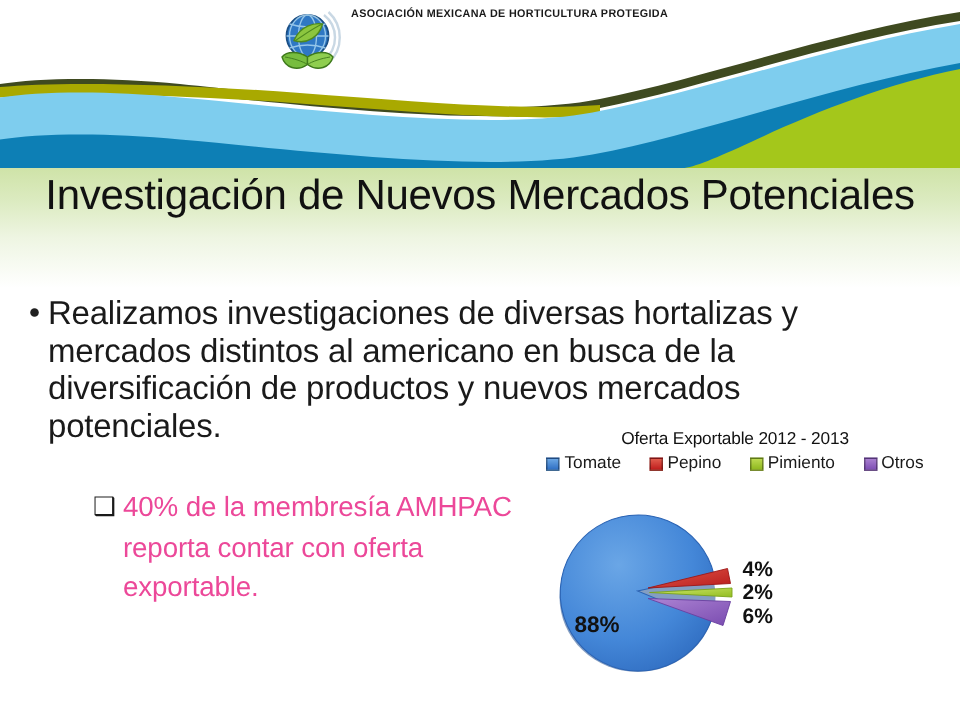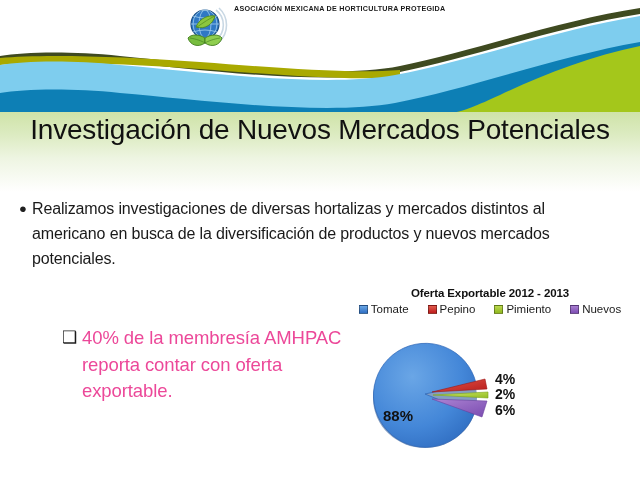--- a/index.html
+++ b/index.html
@@ -96,21 +96,21 @@
     width: 18px;
     flex: 0 0 18px;
     font-size: 21px;
     line-height: 25px;
     color: #202020;
     text-align: center;
   }
   #bullet-text {
     flex: 1 1 auto;
     font-family: "Liberation Sans", sans-serif;
-    font-size: 16px;
+    font-size: 22px;
     line-height: 25px;
     color: #1a1a1a;
     letter-spacing: -0.15px;
   }
 
   
   #subbullet {
     position: absolute;
     left: 62px; top: 325px;
     width: 290px;
@@ -134,21 +134,21 @@
 
   
   #chart-area {
     position: absolute;
     left: 340px; top: 286px;
     width: 300px; height: 175px;
   }
   #chart-title {
     text-align: center;
     font-family: "Liberation Sans", sans-serif;
-    font-weight: bold;
+    font-weight: normal;
     font-size: 11.5px;
     color: #111111;
     line-height: 14px;
     letter-spacing: -0.1px;
   }
   #chart-legend {
     display: flex;
     justify-content: center;
     align-items: center;
     gap: 19px;
@@ -268,21 +268,21 @@
       <div class="legend-entry">
         <span class="legend-swatch" style="background:linear-gradient(to bottom,#e05b4c,#bf1d1d)"></span>
         <span class="legend-label">Pepino</span>
       </div>
       <div class="legend-entry">
         <span class="legend-swatch" style="background:linear-gradient(to bottom,#bcd94f,#8fb81f)"></span>
         <span class="legend-label">Pimiento</span>
       </div>
       <div class="legend-entry">
         <span class="legend-swatch" style="background:linear-gradient(to bottom,#a87ed0,#7e4eb4)"></span>
-        <span class="legend-label">Nuevos</span>
+        <span class="legend-label">Otros</span>
       </div>
     </div>
 
     <div id="pie-wrap">
       <svg width="300" height="138" viewBox="0 0 300 138" xmlns="http://www.w3.org/2000/svg">
         <defs>
           <radialGradient id="gBlue" cx="38%" cy="32%" r="78%">
             <stop offset="0%" stop-color="#6aa6e6"></stop>
             <stop offset="62%" stop-color="#4487d8"></stop>
             <stop offset="100%" stop-color="#2f6cc0"></stop>

